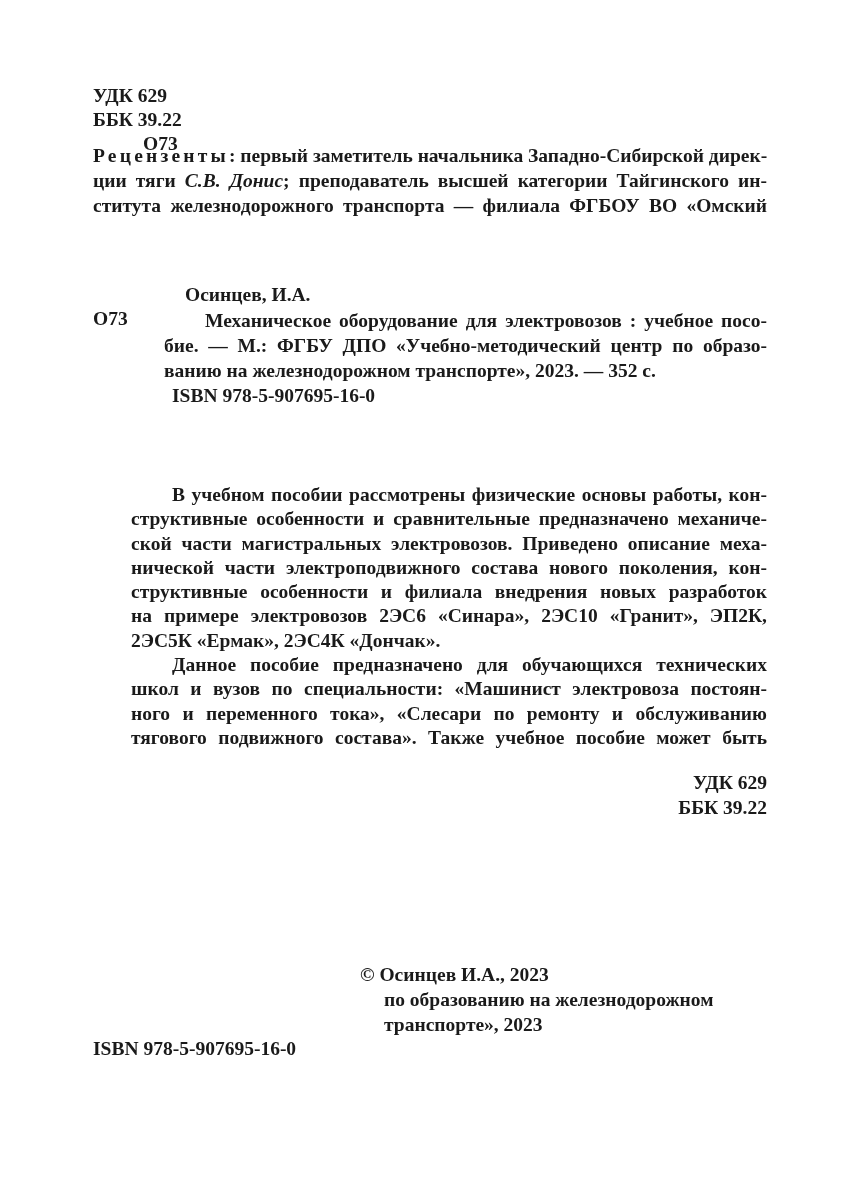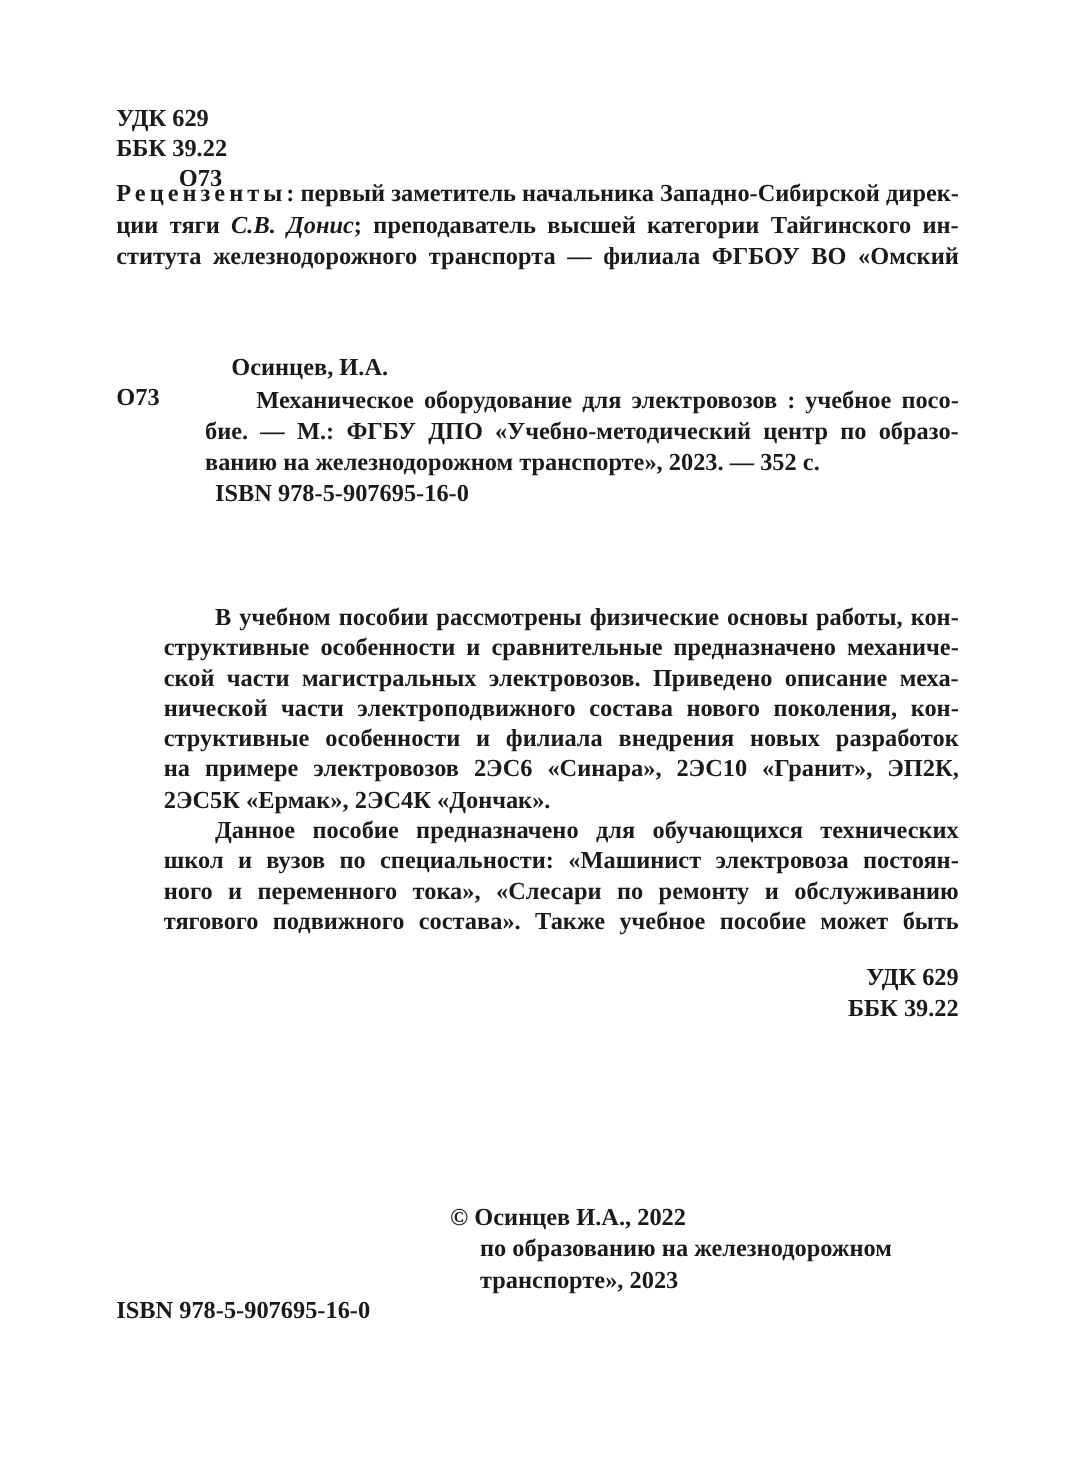--- a/index.html
+++ b/index.html
@@ -88,18 +88,18 @@
     <span class="line">ного и переменного тока»,  «Слесари по ремонту и обслуживанию</span>
     <span class="line">тягового подвижного состава».  Также учебное пособие может быть</span>
   </div>
 
 <div id="udk-bottom" class="abs">
   <span class="line">УДК 629</span>
   <span class="line">ББК 39.22</span>
 </div>
 
 <div id="copyright" class="abs">
-  <span class="line">© Осинцев И.А., 2022</span>
+  <span class="line">© Осинцев И.А., 2023</span>
   <span class="line indent">по образованию на железнодорожном</span>
   <span class="line indent">транспорте», 2023</span>
 </div>
 
 <div id="isbn-bottom" class="abs">ISBN 978-5-907695-16-0</div>
 
 </body></html>

